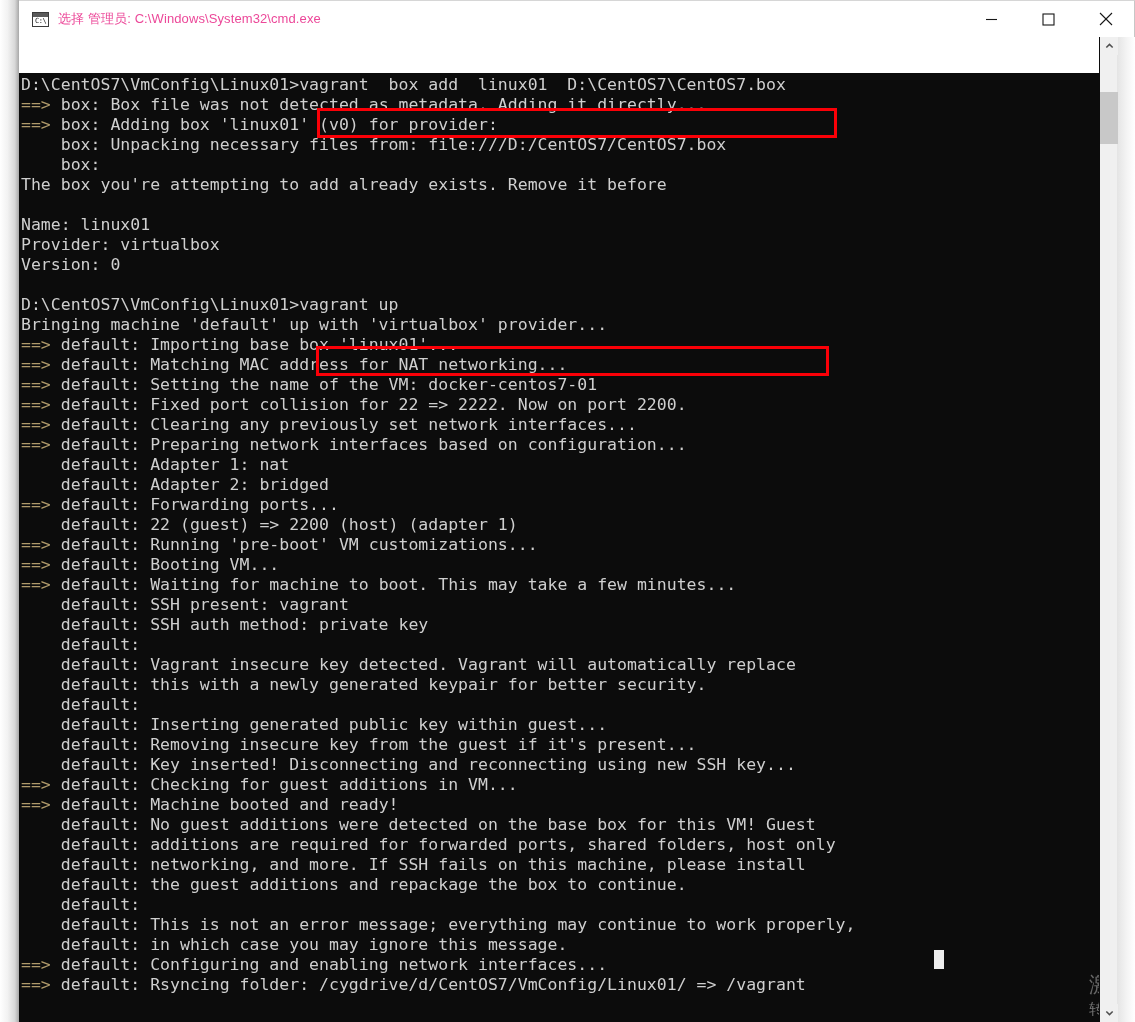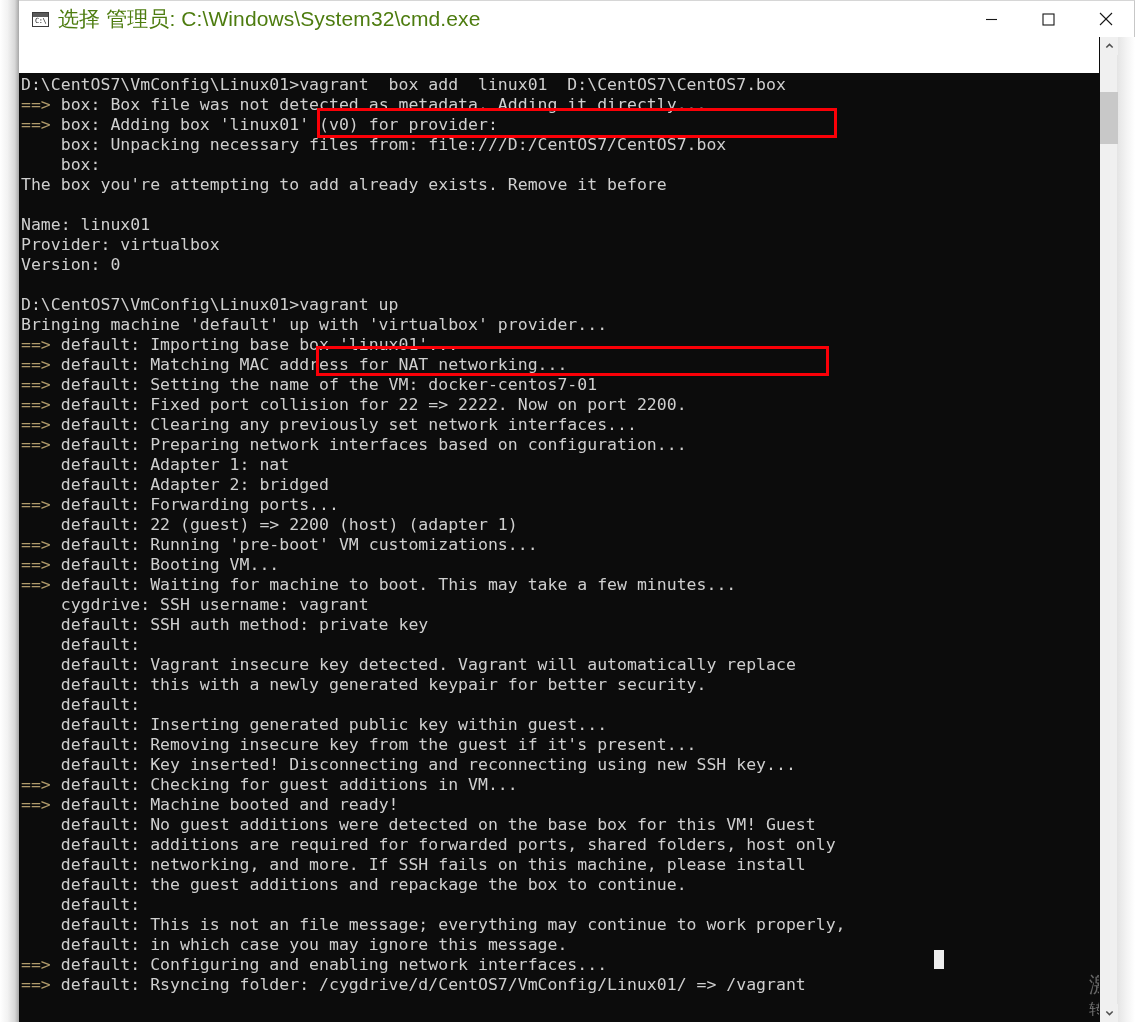--- a/index.html
+++ b/index.html
@@ -56,22 +56,22 @@
     position: absolute;
     left: 2px; top: 4px;
     font-size: 7px;
     line-height: 9px;
     color: #1a1a1a;
     font-family: "DejaVu Sans Mono", monospace;
     letter-spacing: -0.5px;
   }
   .title-text {
     font-family: "Liberation Sans", "DejaVu Sans", sans-serif;
-    font-size: 21px;
-    color: #4d7c0f;
+    font-size: 13px;
+    color: #ec4899;
     white-space: nowrap;
     letter-spacing: 0.1px;
   }
   .win-controls {
     display: flex;
     height: 37px;
     flex: 0 0 auto;
   }
   .win-btn {
     width: 57px; height: 37px;
@@ -248,37 +248,37 @@
         <div class="line"><span class="arrow">==&gt;</span><span class="txt"> default: Fixed port collision for 22 =&gt; 2222. Now on port 2200.</span></div>
         <div class="line"><span class="arrow">==&gt;</span><span class="txt"> default: Clearing any previously set network interfaces...</span></div>
         <div class="line"><span class="arrow">==&gt;</span><span class="txt"> default: Preparing network interfaces based on configuration...</span></div>
         <div class="line"><span class="txt">    default: Adapter 1: nat</span></div>
         <div class="line"><span class="txt">    default: Adapter 2: bridged</span></div>
         <div class="line"><span class="arrow">==&gt;</span><span class="txt"> default: Forwarding ports...</span></div>
         <div class="line"><span class="txt">    default: 22 (guest) =&gt; 2200 (host) (adapter 1)</span></div>
         <div class="line"><span class="arrow">==&gt;</span><span class="txt"> default: Running 'pre-boot' VM customizations...</span></div>
         <div class="line"><span class="arrow">==&gt;</span><span class="txt"> default: Booting VM...</span></div>
         <div class="line"><span class="arrow">==&gt;</span><span class="txt"> default: Waiting for machine to boot. This may take a few minutes...</span></div>
-        <div class="line"><span class="txt">    cygdrive: SSH username: vagrant</span></div>
+        <div class="line"><span class="txt">    default: SSH present: vagrant</span></div>
         <div class="line"><span class="txt">    default: SSH auth method: private key</span></div>
         <div class="line"><span class="txt">    default:</span></div>
         <div class="line"><span class="txt">    default: Vagrant insecure key detected. Vagrant will automatically replace</span></div>
         <div class="line"><span class="txt">    default: this with a newly generated keypair for better security.</span></div>
         <div class="line"><span class="txt">    default:</span></div>
         <div class="line"><span class="txt">    default: Inserting generated public key within guest...</span></div>
         <div class="line"><span class="txt">    default: Removing insecure key from the guest if it's present...</span></div>
         <div class="line"><span class="txt">    default: Key inserted! Disconnecting and reconnecting using new SSH key...</span></div>
         <div class="line"><span class="arrow">==&gt;</span><span class="txt"> default: Checking for guest additions in VM...</span></div>
         <div class="line"><span class="arrow">==&gt;</span><span class="txt"> default: Machine booted and ready!</span></div>
         <div class="line"><span class="txt">    default: No guest additions were detected on the base box for this VM! Guest</span></div>
         <div class="line"><span class="txt">    default: additions are required for forwarded ports, shared folders, host only</span></div>
         <div class="line"><span class="txt">    default: networking, and more. If SSH fails on this machine, please install</span></div>
         <div class="line"><span class="txt">    default: the guest additions and repackage the box to continue.</span></div>
         <div class="line"><span class="txt">    default:</span></div>
-        <div class="line"><span class="txt">    default: This is not an file message; everything may continue to work properly,</span></div>
+        <div class="line"><span class="txt">    default: This is not an error message; everything may continue to work properly,</span></div>
         <div class="line"><span class="txt">    default: in which case you may ignore this message.</span></div>
         <div class="line"><span class="arrow">==&gt;</span><span class="txt"> default: Configuring and enabling network interfaces...</span></div>
         <div class="line"><span class="arrow">==&gt;</span><span class="txt"> default: Rsyncing folder: /cygdrive/d/CentOS7/VmConfig/Linux01/ =&gt; /vagrant</span></div>
       </div>
 
     <div class="cursor-block"></div>
 
     <div class="redbox" id="redbox-1"></div>
     <div class="redbox" id="redbox-2"></div>
 

